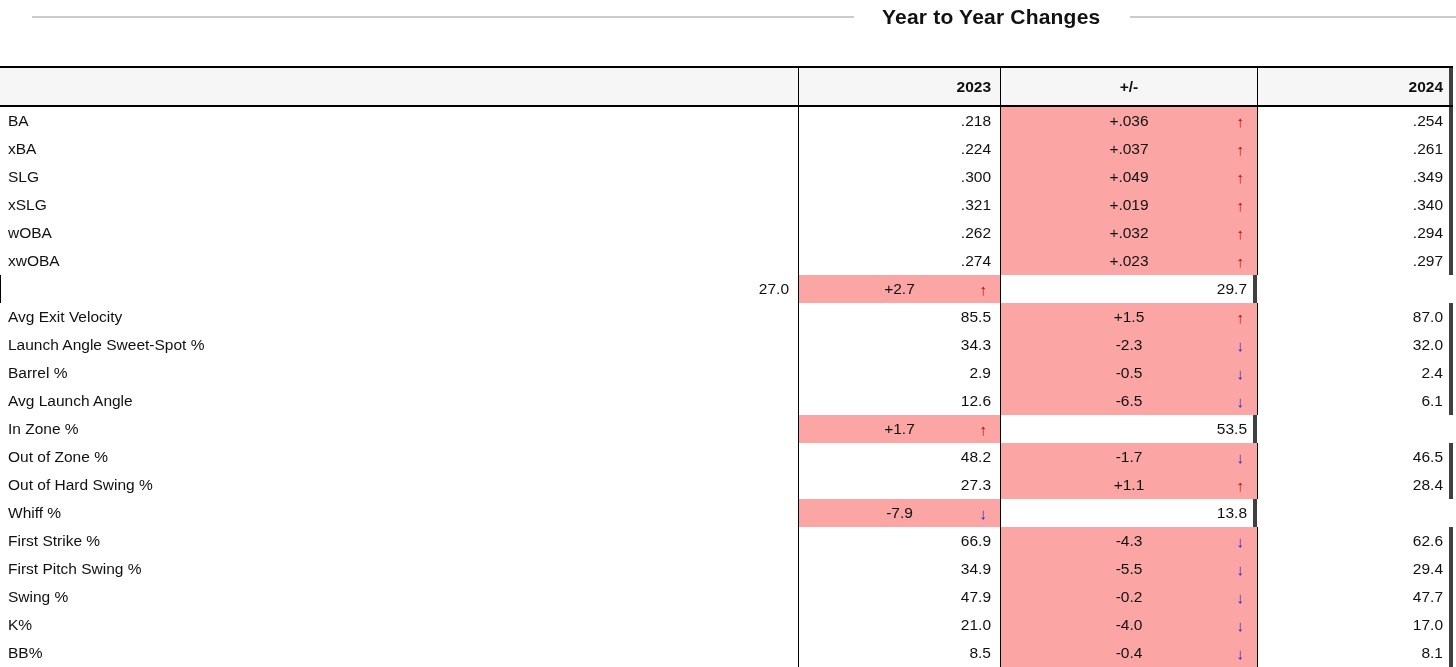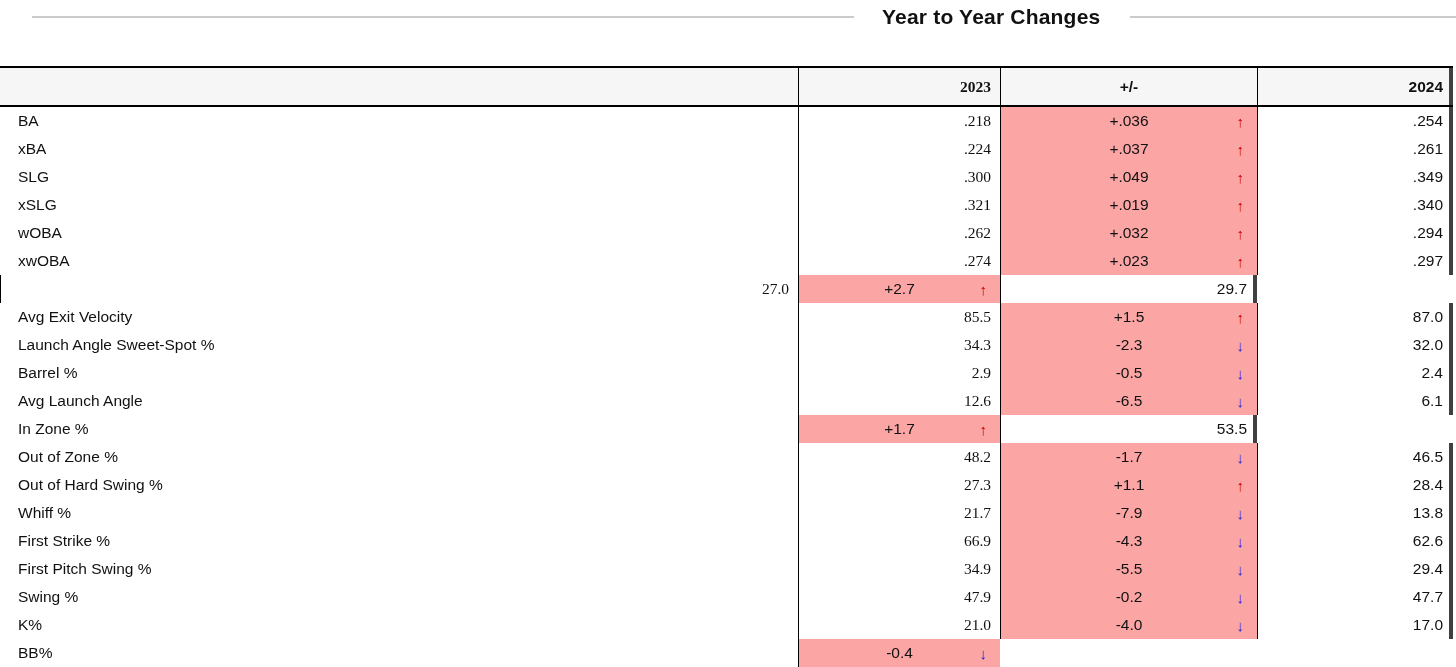--- a/index.html
+++ b/index.html
@@ -49,26 +49,25 @@
   }
   .trow {
     height: 28px;
     font-size: 15.5px;
   }
   .cell {
     display: flex;
     align-items: center;
     height: 100%;
   }
-  .c1 { padding-left: 18px; justify-content: flex-start; }
+  .c1 { padding-left: 8px; justify-content: flex-start; }
   .c2 {
     border-left: 1.5px solid #000;
     justify-content: flex-end;
     padding-right: 9px;
-    font-family: Liberation Serif, serif;
   }
   .c3 {
     border-left: 1.5px solid #000;
     justify-content: center;
     position: relative;
   }
   .trow .c3 { background: #fca5a5; }
   .c4 {
     border-left: 1.5px solid #000;
     border-right: 4px solid #404040;
@@ -233,21 +232,20 @@
     <div class="cell c2 c-y2023">27.3</div>
     <div class="cell c3">
       <span class="c-change">+1.1</span>
       <span class="arrow c-arrow" style="color: rgb(204, 0, 0);">↑</span>
     </div>
     <div class="cell c4 c-y2024">28.4</div>
   </div>
 
   <div class="trow">
     <div class="cell c1 c-stat">Whiff %</div>
-    <div class="cell c2 c-y2023">21.7</div>
     <div class="cell c3">
       <span class="c-change">-7.9</span>
       <span class="arrow c-arrow" style="color: rgb(34, 34, 221);">↓</span>
     </div>
     <div class="cell c4 c-y2024">13.8</div>
   </div>
 
   <div class="trow">
     <div class="cell c1 c-stat">First Strike %</div>
     <div class="cell c2 c-y2023">66.9</div>
@@ -283,19 +281,21 @@
     <div class="cell c2 c-y2023">21.0</div>
     <div class="cell c3">
       <span class="c-change">-4.0</span>
       <span class="arrow c-arrow" style="color: rgb(34, 34, 221);">↓</span>
     </div>
     <div class="cell c4 c-y2024">17.0</div>
   </div>
 
   <div class="trow">
     <div class="cell c1 c-stat">BB%</div>
+    <div class="cell c2 c-y2023">8.5</div>
     <div class="cell c3">
       <span class="c-change">-0.4</span>
       <span class="arrow c-arrow" style="color: rgb(34, 34, 221);">↓</span>
     </div>
+    <div class="cell c4 c-y2024">8.1</div>
   </div>
 </div>
 </div>
 
 </body></html>

